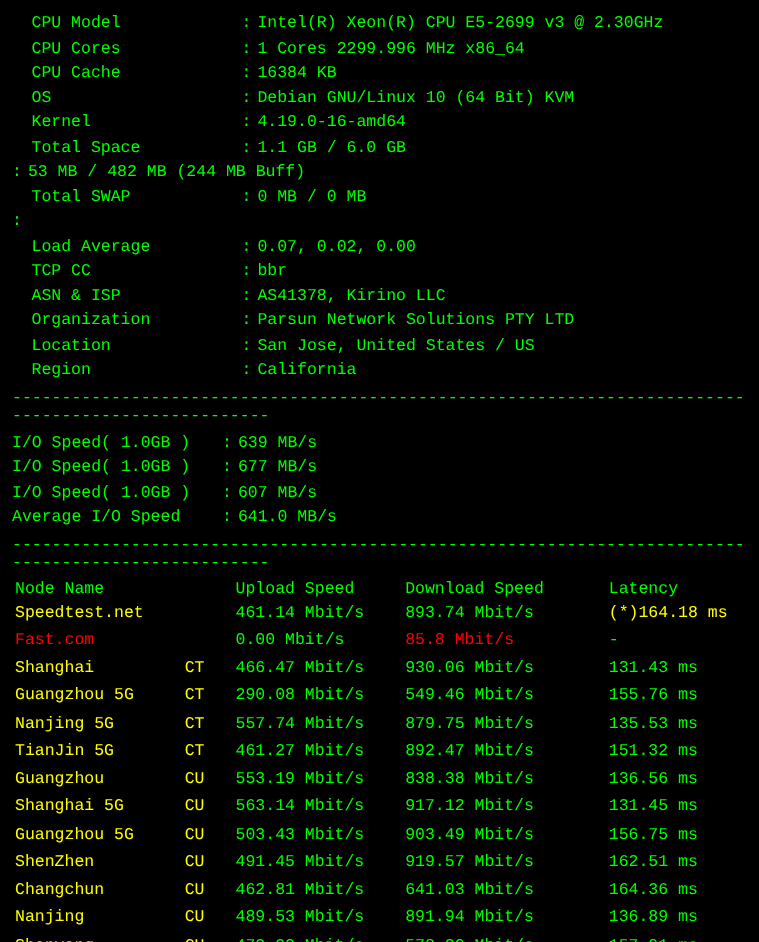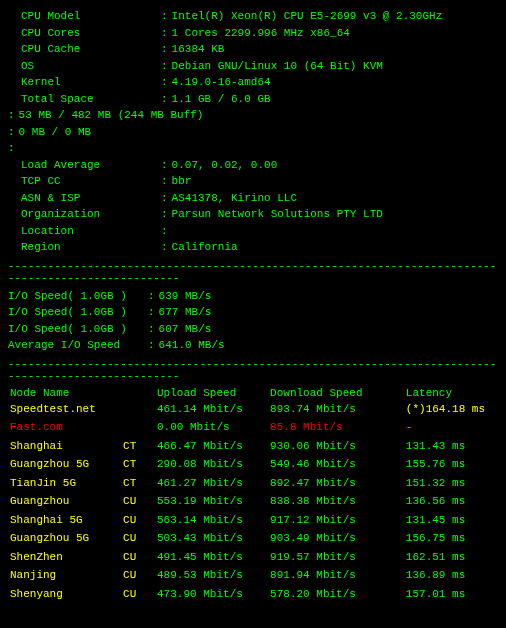--- a/index.html
+++ b/index.html
@@ -118,20 +118,21 @@
     <div class="info-row">
       <span class="info-label">Total Space</span>
       <span class="info-colon">: </span>
       <span class="info-value">1.1 GB / 6.0 GB</span>
     </div>
     <div class="info-row">
       <span class="info-colon">: </span>
       <span class="info-value">53 MB / 482 MB (244 MB Buff)</span>
     </div>
     <div class="info-row">
+      <span class="info-label">Total SWAP</span>
       <span class="info-colon">: </span>
       <span class="info-value">0 MB / 0 MB</span>
     </div>
     <div class="info-row">
       <span class="info-colon">: </span>
     </div>
     <div class="info-row">
       <span class="info-label">Load Average</span>
       <span class="info-colon">: </span>
       <span class="info-value">0.07, 0.02, 0.00</span>
@@ -147,20 +148,21 @@
       <span class="info-value">AS41378, Kirino LLC</span>
     </div>
     <div class="info-row">
       <span class="info-label">Organization</span>
       <span class="info-colon">: </span>
       <span class="info-value">Parsun Network Solutions PTY LTD</span>
     </div>
     <div class="info-row">
       <span class="info-label">Location</span>
       <span class="info-colon">: </span>
+      <span class="info-value">San Jose, United States / US</span>
     </div>
     <div class="info-row">
       <span class="info-label">Region</span>
       <span class="info-colon">: </span>
       <span class="info-value">California</span>
     </div>
   </div>
 
 <div class="divider" id="div1">----------------------------------------------------------------------------------------------------</div>
 
@@ -224,20 +226,27 @@
           <td class="col-latency green">131.43 ms</td>
         </tr>
         <tr>
           <td class="col-node yellow">Guangzhou 5G</td>
           <td class="col-type yellow">CT</td>
           <td class="col-upload green">290.08 Mbit/s</td>
           <td class="col-download green">549.46 Mbit/s</td>
           <td class="col-latency green">155.76 ms</td>
         </tr>
         <tr>
+          <td class="col-node yellow">Nanjing 5G</td>
+          <td class="col-type yellow">CT</td>
+          <td class="col-upload green">557.74 Mbit/s</td>
+          <td class="col-download green">879.75 Mbit/s</td>
+          <td class="col-latency green">135.53 ms</td>
+        </tr>
+        <tr>
           <td class="col-node yellow">TianJin 5G</td>
           <td class="col-type yellow">CT</td>
           <td class="col-upload green">461.27 Mbit/s</td>
           <td class="col-download green">892.47 Mbit/s</td>
           <td class="col-latency green">151.32 ms</td>
         </tr>
         <tr>
           <td class="col-node yellow">Guangzhou</td>
           <td class="col-type yellow">CU</td>
           <td class="col-upload green">553.19 Mbit/s</td>
@@ -259,20 +268,27 @@
           <td class="col-latency green">156.75 ms</td>
         </tr>
         <tr>
           <td class="col-node yellow">ShenZhen</td>
           <td class="col-type yellow">CU</td>
           <td class="col-upload green">491.45 Mbit/s</td>
           <td class="col-download green">919.57 Mbit/s</td>
           <td class="col-latency green">162.51 ms</td>
         </tr>
         <tr>
+          <td class="col-node yellow">Changchun</td>
+          <td class="col-type yellow">CU</td>
+          <td class="col-upload green">462.81 Mbit/s</td>
+          <td class="col-download green">641.03 Mbit/s</td>
+          <td class="col-latency green">164.36 ms</td>
+        </tr>
+        <tr>
           <td class="col-node yellow">Nanjing</td>
           <td class="col-type yellow">CU</td>
           <td class="col-upload green">489.53 Mbit/s</td>
           <td class="col-download green">891.94 Mbit/s</td>
           <td class="col-latency green">136.89 ms</td>
         </tr>
         <tr>
           <td class="col-node yellow">Shenyang</td>
           <td class="col-type yellow">CU</td>
           <td class="col-upload green">473.90 Mbit/s</td>

